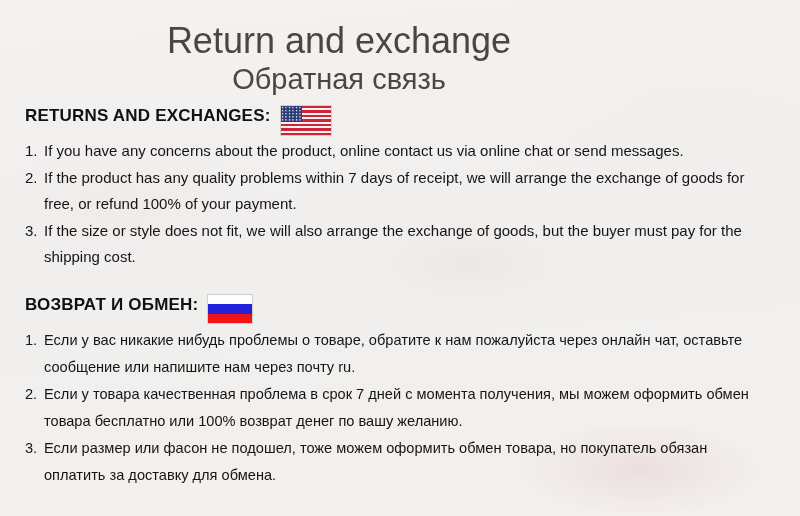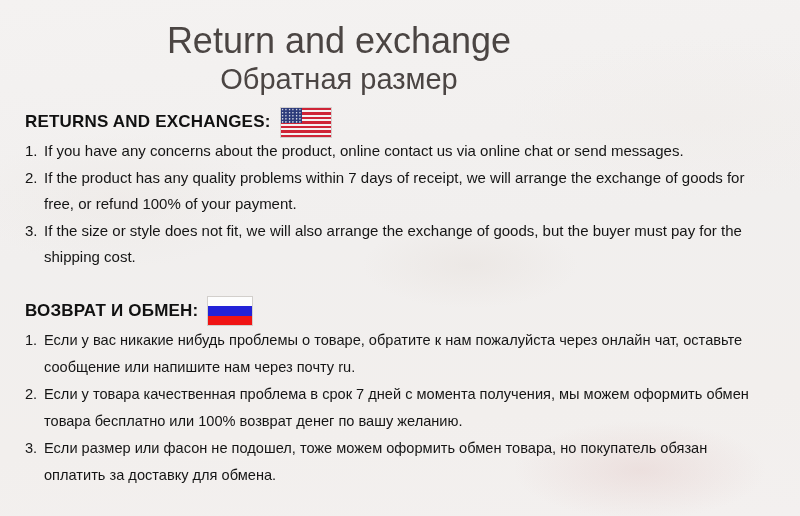--- a/index.html
+++ b/index.html
@@ -59,21 +59,20 @@
   .section {
     position: absolute;
     left: 0;
     width: 800px;
   }
   .section-en { top: 106px; }
   .section-ru { top: 295px; }
 
   .section-head {
     display: flex;
-    align-items: center;
     padding-left: 25px;
     height: 32px;
   }
   .section-head-text {
     font-size: 17px;
     font-weight: bold;
     letter-spacing: 0.2px;
     color: #111111;
     white-space: nowrap;
   }
@@ -151,21 +150,21 @@
 </style>
 </head>
 <body>
 
 <div id="page-bg"></div>
 
 <div id="content">
 
   <div class="title-block">
     <div class="title-main">Return and exchange</div>
-    <div class="title-sub">Обратная размер</div>
+    <div class="title-sub">Обратная связь</div>
   </div>
 
   <div class="section section-en">
     <div class="section-head">
       <span class="section-head-text">RETURNS AND EXCHANGES:</span>
       <span class="flag flag-us">
         <span class="canton"></span>
       </span>
     </div>
     <ol class="list list-en">

